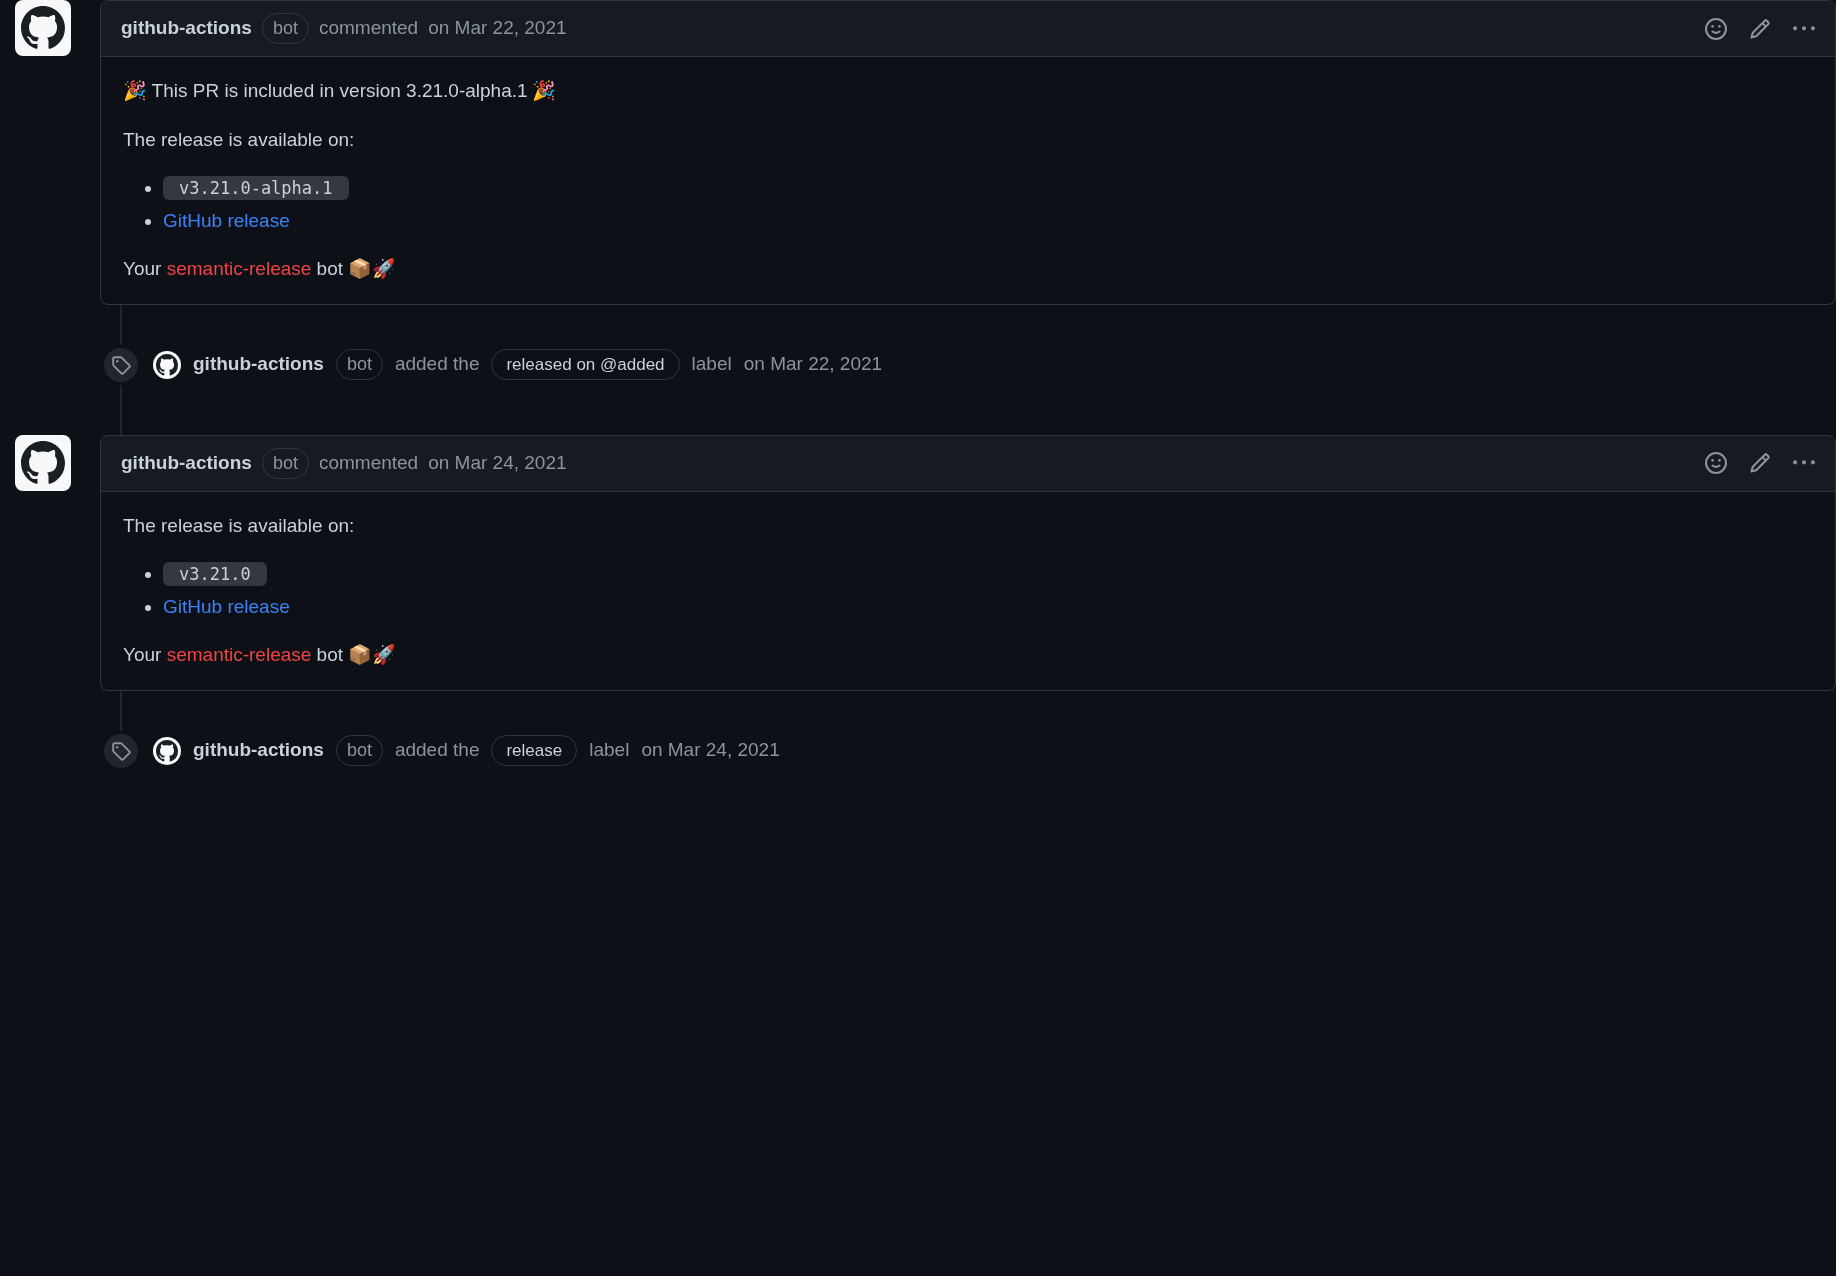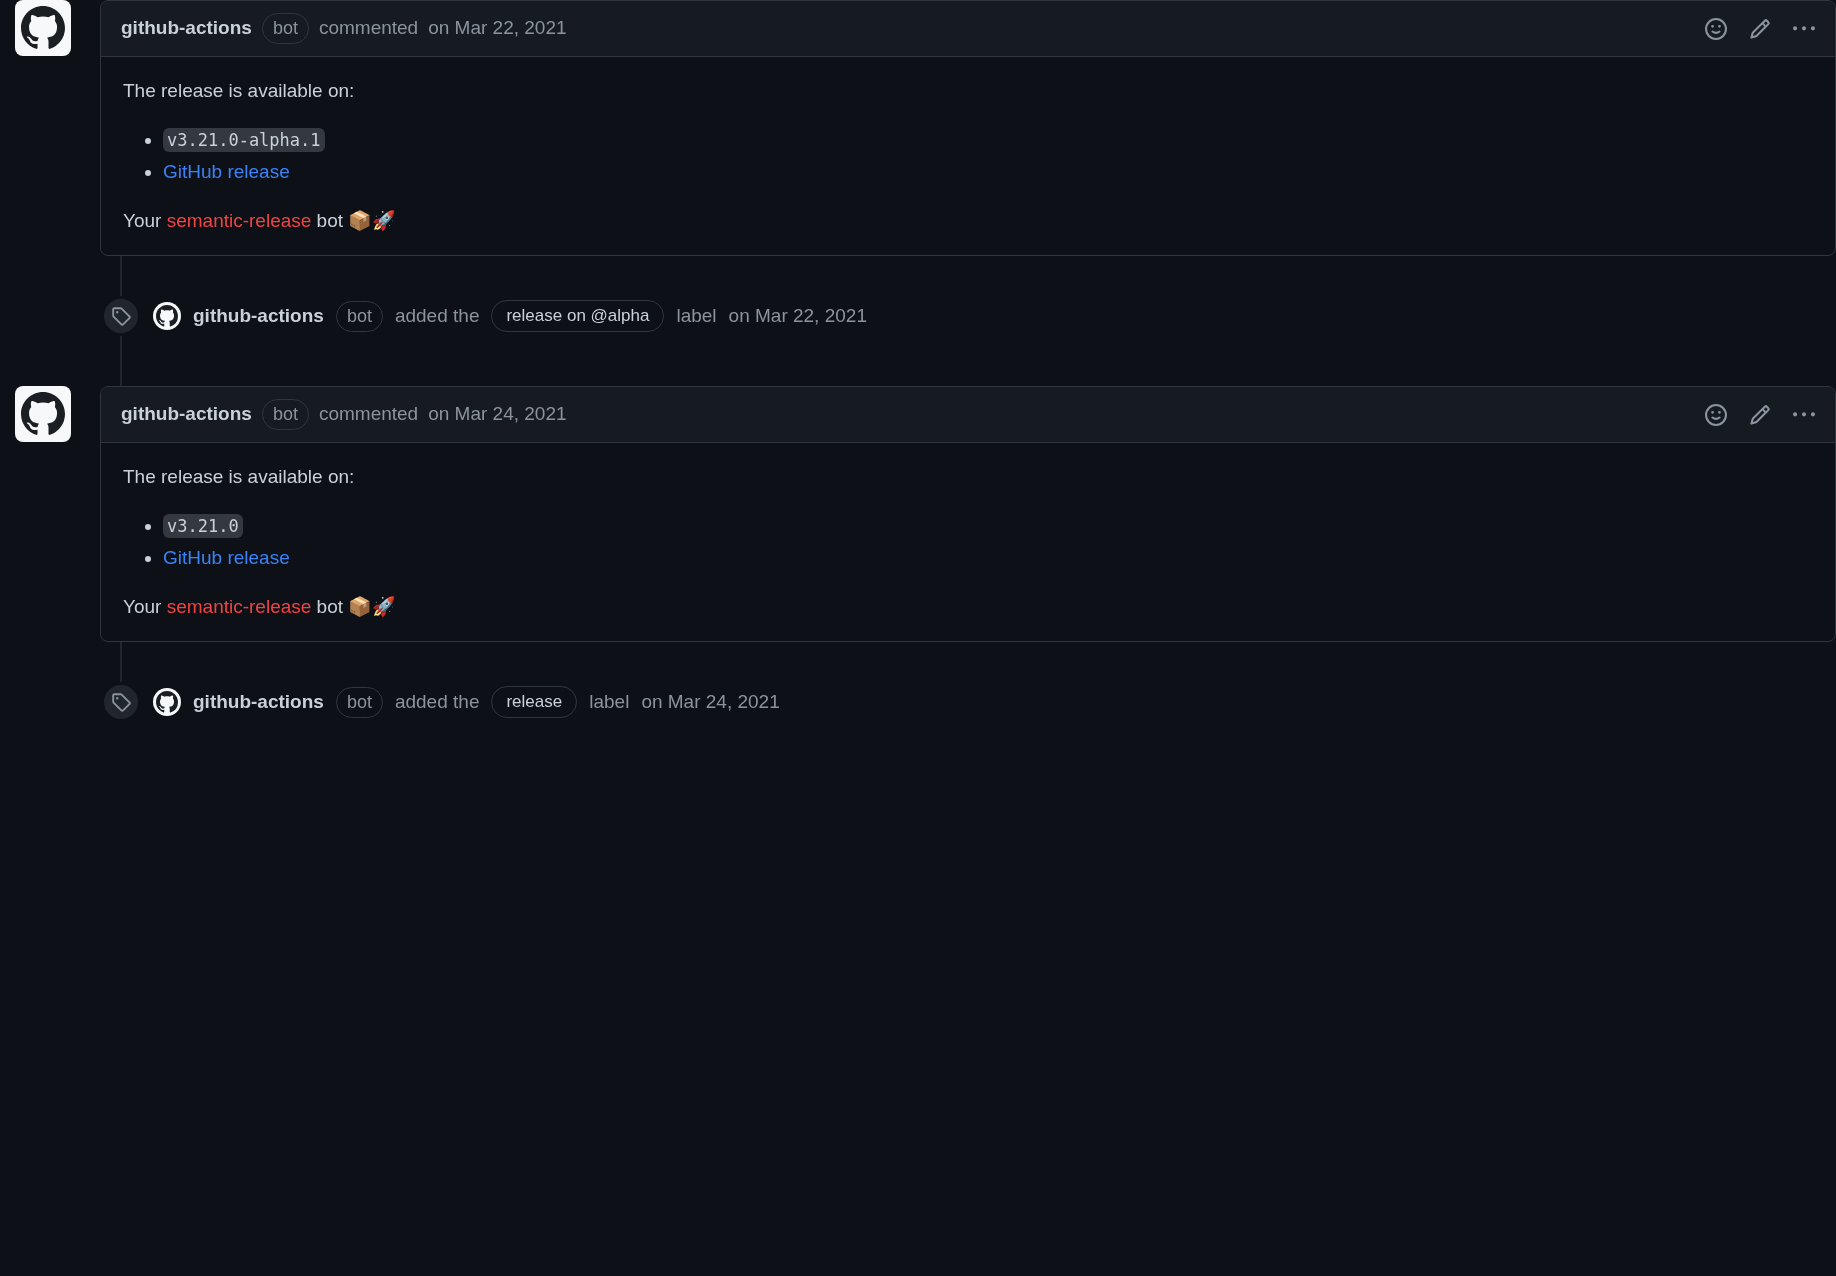--- a/index.html
+++ b/index.html
@@ -79,21 +79,21 @@
     padding: 20px 22px;
     color: #c9d1d9;
   }
   .comment-body p { margin: 0 0 20px 0; }
   .comment-body p:last-child { margin-bottom: 0; }
   .comment-body ul { margin: 0 0 20px 0; padding-left: 40px; }
   .comment-body li { margin: 4px 0; }
   .code-chip {
     background: #343941;
     border-radius: 6px;
-    padding: 2px 4px;
+    padding: 2px 16px;
     font-family: ui-monospace, SFMono-Regular, Menlo, monospace;
     font-size: 17px;
   }
   .link { color: #ef4444; font-weight: 400; }
   .link-plain { color: #3b82f6; }
   .event-row {
     display: flex;
     align-items: center;
     gap: 12px;
     margin: 30px 0 50px 0;
@@ -157,20 +157,23 @@
             </svg>
           <svg class="icon icon-fill" viewBox="0 0 16 16">
               <path d="M11.013 1.427a1.75 1.75 0 012.474 0l1.086 1.086a1.75 1.75 0 010 2.474l-8.61 8.61c-.21.21-.47.364-.756.445l-3.251.93a.75.75 0 01-.927-.928l.929-3.25a1.75 1.75 0 01.445-.758l8.61-8.61zm1.414 1.06a.25.25 0 00-.354 0L10.811 3.75l1.439 1.44 1.263-1.263a.25.25 0 000-.354l-1.086-1.086zM11.189 6.25L9.75 4.81l-6.286 6.287a.25.25 0 00-.064.108l-.558 1.953 1.953-.558a.253.253 0 00.108-.064l6.286-6.286z"></path>
             </svg>
           <svg class="icon icon-fill" viewBox="0 0 16 16">
               <path d="M8 9a1.5 1.5 0 100-3 1.5 1.5 0 000 3zM1.5 9a1.5 1.5 0 100-3 1.5 1.5 0 000 3zm13 0a1.5 1.5 0 100-3 1.5 1.5 0 000 3z"></path>
             </svg>
         </div>
       </div>
       <div class="comment-body">
+        <p>
+          <span>🎉 This PR is included in version </span><span>3.21.0-alpha.1</span><span> 🎉</span>
+        </p>
         <p>The release is available on:</p>
         <ul>
           <li><span class="code-chip">v3.21.0-alpha.1</span></li>
           <li><span class="link-plain">GitHub release</span></li>
         </ul>
         <p>
           <span>Your </span><span class="link">semantic-release</span><span> bot 📦🚀</span>
         </p>
       </div>
     </div>
@@ -183,21 +186,21 @@
         </svg>
     </div>
     <div class="event-avatar">
       <svg viewBox="0 0 16 16">
           <path fill="#1b1f23" d="M8 0C3.58 0 0 3.58 0 8c0 3.54 2.29 6.53 5.47 7.59.4.07.55-.17.55-.38 0-.19-.01-.82-.01-1.49-2.01.37-2.53-.49-2.69-.94-.09-.23-.48-.94-.82-1.13-.28-.15-.68-.52-.01-.53.63-.01 1.08.58 1.23.82.72 1.21 1.87.87 2.33.66.07-.52.28-.87.51-1.07-1.78-.2-3.64-.89-3.64-3.95 0-.87.31-1.59.82-2.15-.08-.2-.36-1.02.08-2.12 0 0 .67-.21 2.2.82.64-.18 1.32-.27 2-.27.68 0 1.36.09 2 .27 1.53-1.04 2.2-.82 2.2-.82.44 1.1.16 1.92.08 2.12.51.56.82 1.27.82 2.15 0 3.07-1.87 3.75-3.65 3.95.29.25.54.73.54 1.48 0 1.07-.01 1.93-.01 2.2 0 .21.15.46.55.38A8.013 8.013 0 0016 8c0-4.42-3.58-8-8-8z"></path>
         </svg>
     </div>
     <span class="event-author">github-actions</span>
     <span class="bot-badge">bot</span>
     <span>added the</span>
-    <span class="label-chip">release on @alpha</span>
+    <span class="label-chip">released on @added</span>
     <span>label</span>
     <span>on Mar 22, 2021</span>
   </div>
 
   <div class="comment-block">
     <div class="avatar">
       <svg viewBox="0 0 16 16">
           <path fill="#1b1f23" d="M8 0C3.58 0 0 3.58 0 8c0 3.54 2.29 6.53 5.47 7.59.4.07.55-.17.55-.38 0-.19-.01-.82-.01-1.49-2.01.37-2.53-.49-2.69-.94-.09-.23-.48-.94-.82-1.13-.28-.15-.68-.52-.01-.53.63-.01 1.08.58 1.23.82.72 1.21 1.87.87 2.33.66.07-.52.28-.87.51-1.07-1.78-.2-3.64-.89-3.64-3.95 0-.87.31-1.59.82-2.15-.08-.2-.36-1.02.08-2.12 0 0 .67-.21 2.2.82.64-.18 1.32-.27 2-.27.68 0 1.36.09 2 .27 1.53-1.04 2.2-.82 2.2-.82.44 1.1.16 1.92.08 2.12.51.56.82 1.27.82 2.15 0 3.07-1.87 3.75-3.65 3.95.29.25.54.73.54 1.48 0 1.07-.01 1.93-.01 2.2 0 .21.15.46.55.38A8.013 8.013 0 0016 8c0-4.42-3.58-8-8-8z"></path>
         </svg>
     </div>

